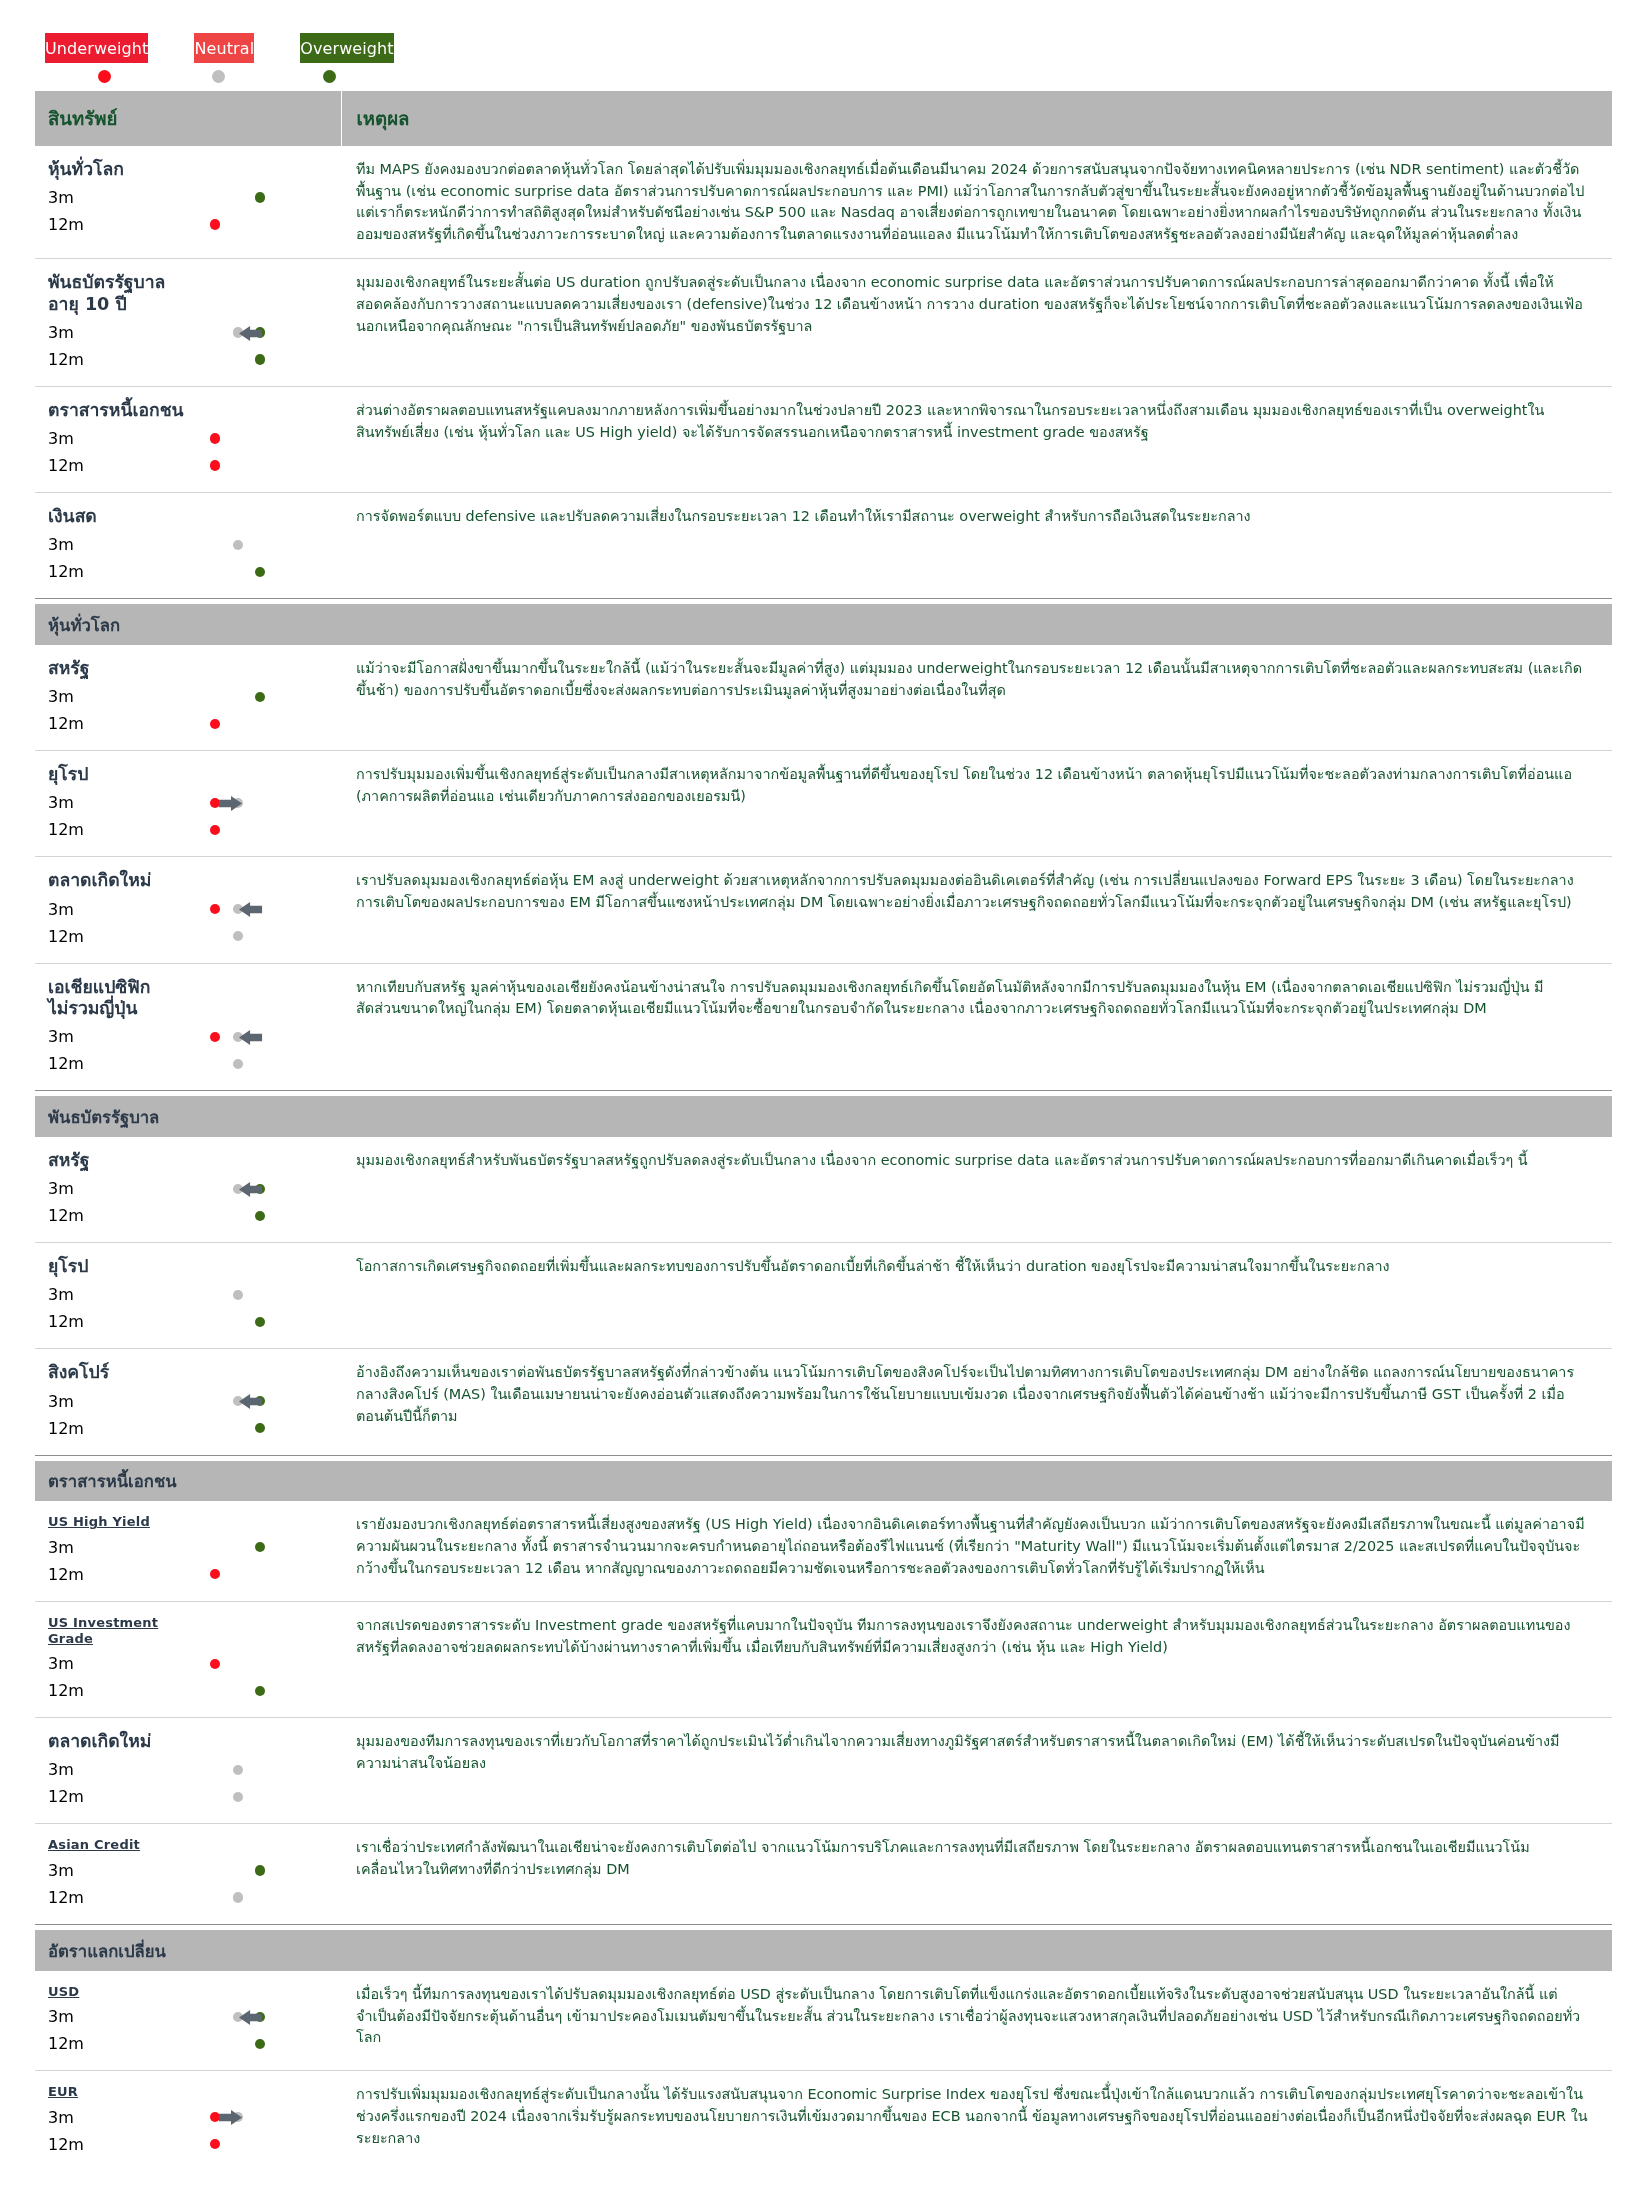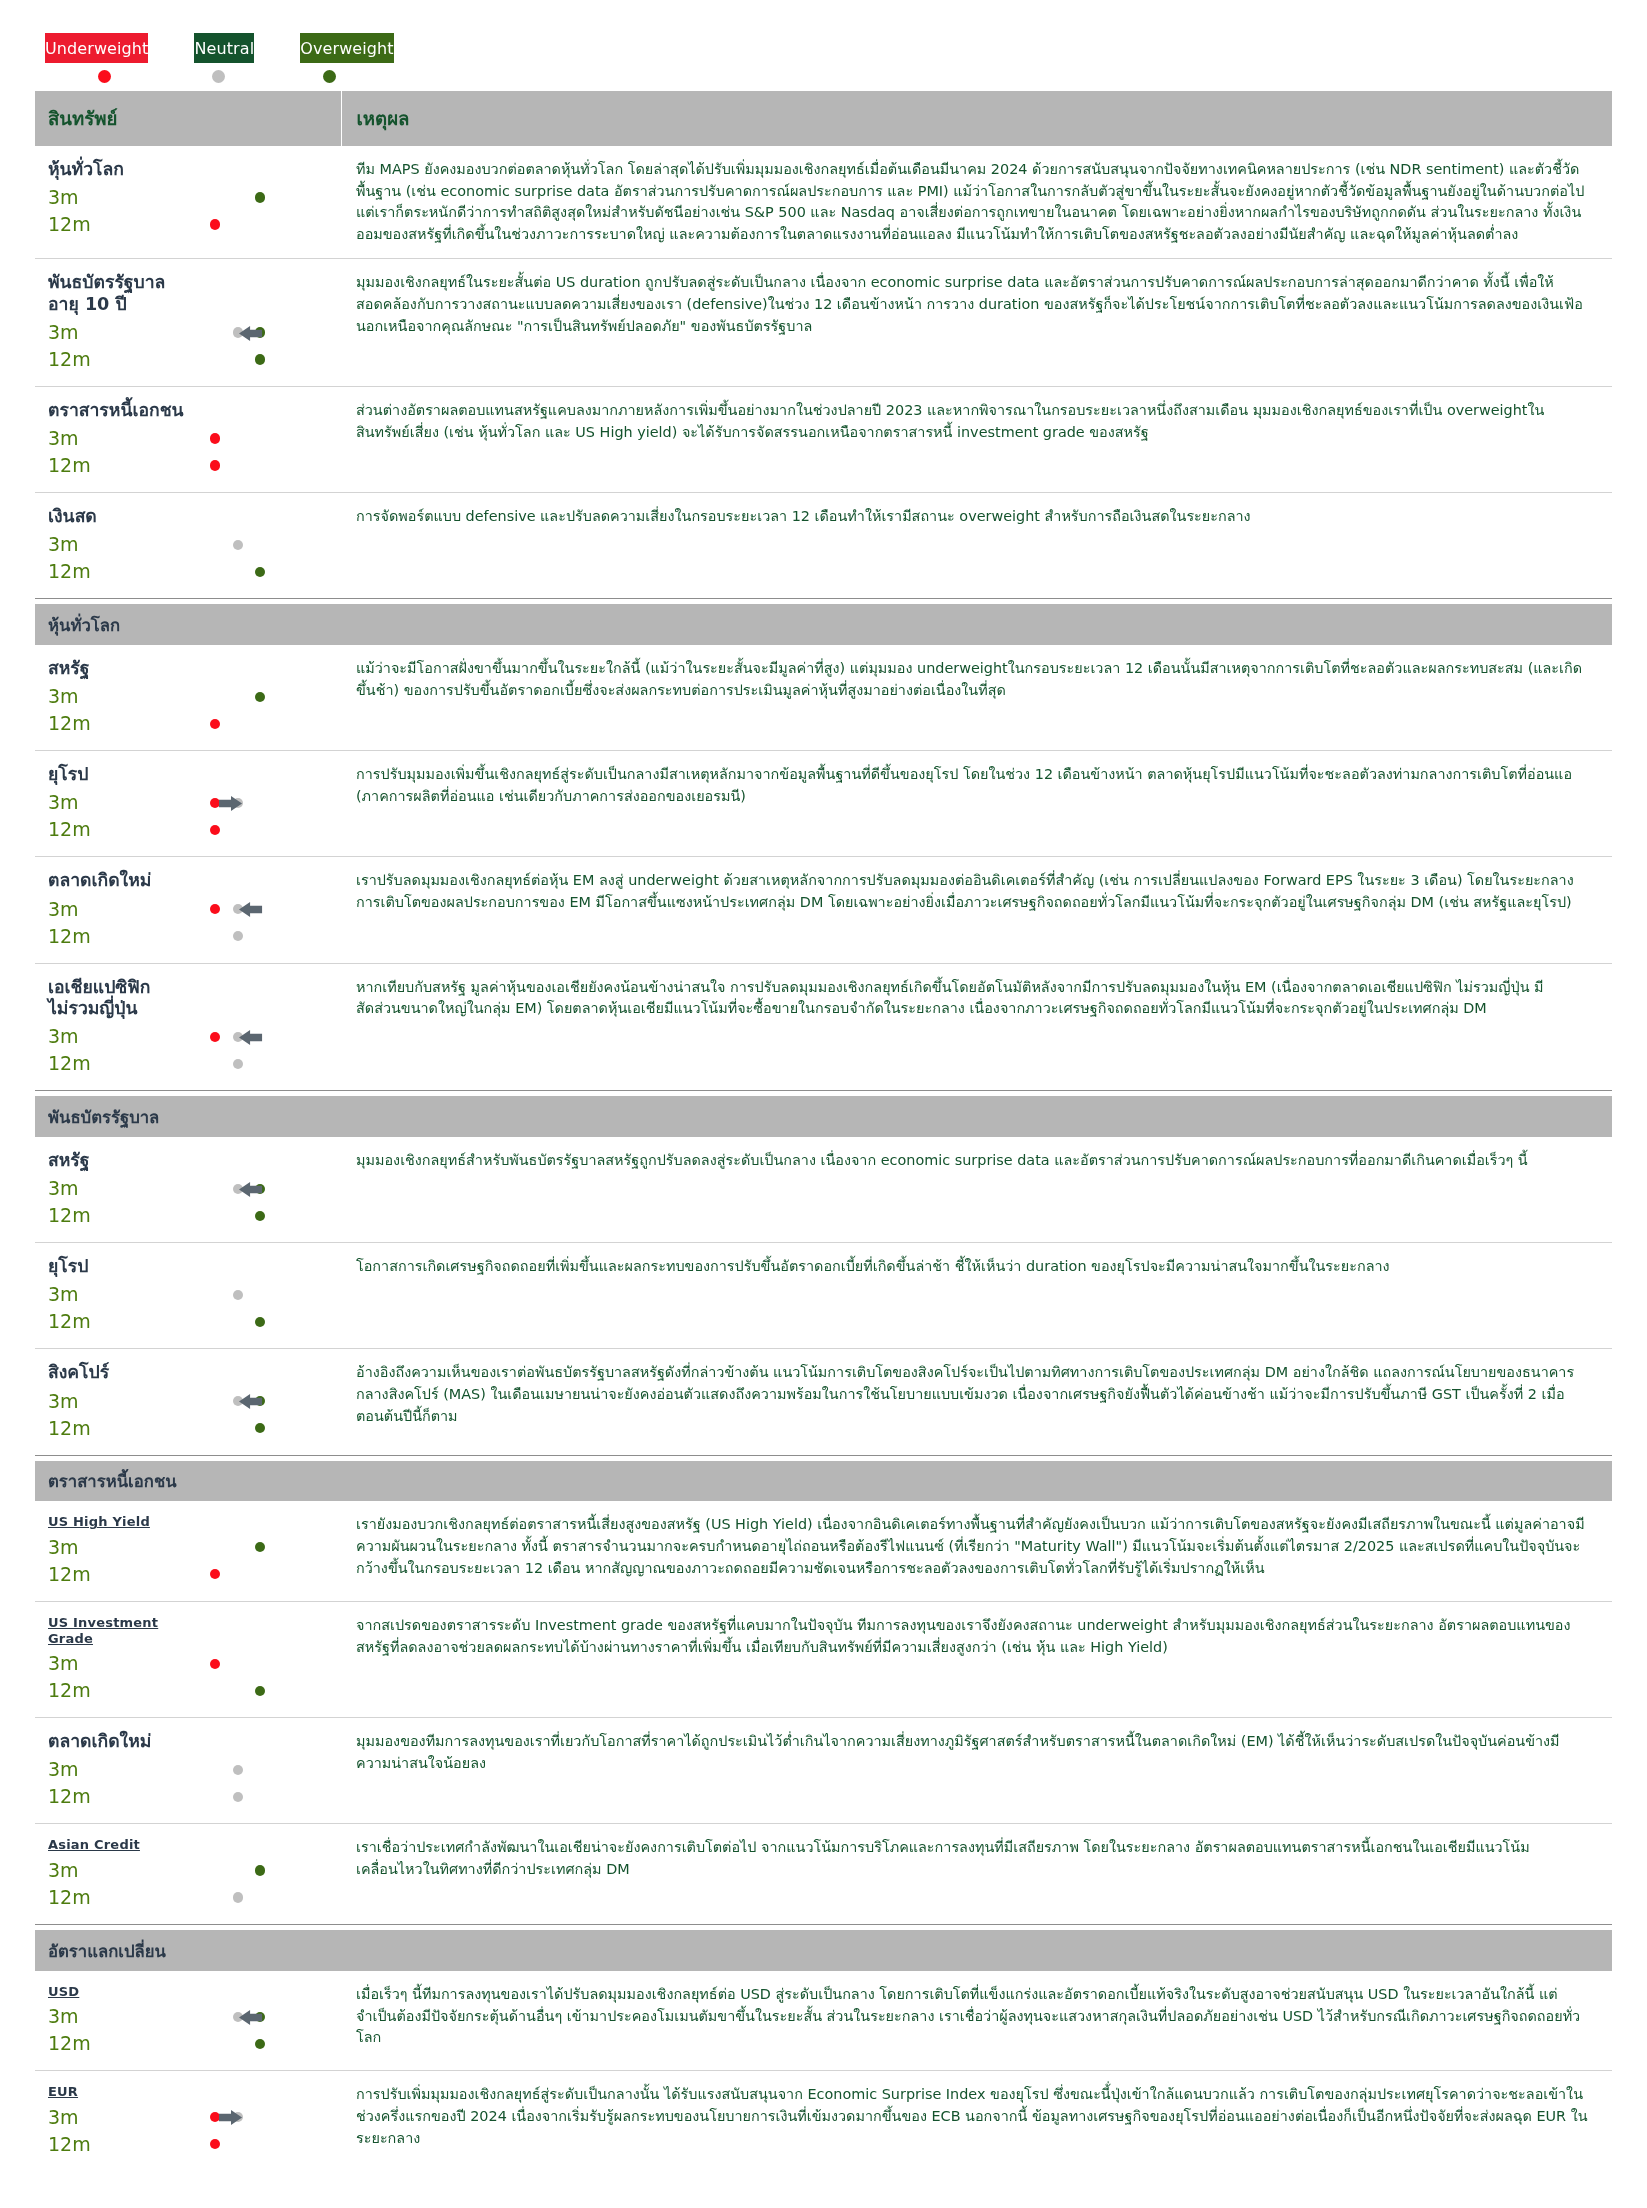--- a/index.html
+++ b/index.html
@@ -15,21 +15,21 @@
 
   
   .legend-wrap { padding:33px 0 0 45px; }
   .legend-bar { display:flex; width:348px; height:30px;gap:46px; }
   .legend-seg {
     display:flex; align-items:center; justify-content:center;
     font-size:16px; color:#ffffff; font-weight:400; letter-spacing:0.1px;
     white-space:nowrap;
   }
   .legend-seg.under { background:#ED1B2F; width:114px; }
-  .legend-seg.neutral { background:#14532d; width:111px; }
+  .legend-seg.neutral { background:#ef4444; width:111px; }
   .legend-seg.over { background:#3C6A16; width:122px; }
 
   .legend-dots { position:relative; height:28px; width:348px; }
   .legend-dots .dot { position:absolute; top:6.5px; }
   .legend-dots .d-under { left:53px; }
   .legend-dots .d-neutral { left:167px; }
   .legend-dots .d-over { left:278px; }
 
   .dot { width:13px; height:13px; border-radius:50%; display:block; }
   .dot.red { background:#FB0D1B; }
@@ -60,21 +60,21 @@
     padding:13px 24px 13px 15px;
     font-size:14.4px; line-height:1.50; color:#14532d;
   }
   tr.data-row.sep > td { border-top:1.9px solid #D3D3D3; }
   tr.group-sep > td { border-top:1.9px solid #8d8d8d; padding:0; height:5.6px; background:#ffffff; }
 
   .asset-name { font-size:17.6px; font-weight:700; color:#2b3949; line-height:1.22; margin-bottom:3.7px; }
   .asset-name.en { font-size:13px; letter-spacing:0.2px;text-decoration:underline; }
 
   .horizon { position:relative; height:27px; }
-  .horizon .lbl { font-size:19px; color:#4d7c0f; line-height:27px;margin-top:14px; }
+  .horizon .lbl { font-size:16px; color:#000000; line-height:27px;margin-top:14px; }
 
   
   .lane { position:absolute; top:0; left:0; width:278px; height:27px; }
   .slot { position:absolute; top:8.3px; }
   .slot.s1 { left:162px; }   
   .slot.s2 { left:185px; }   
   .slot.s3 { left:207px; }   
 
   
   .arrow { position:absolute; top:6.5px; width:24px; height:15px; }

